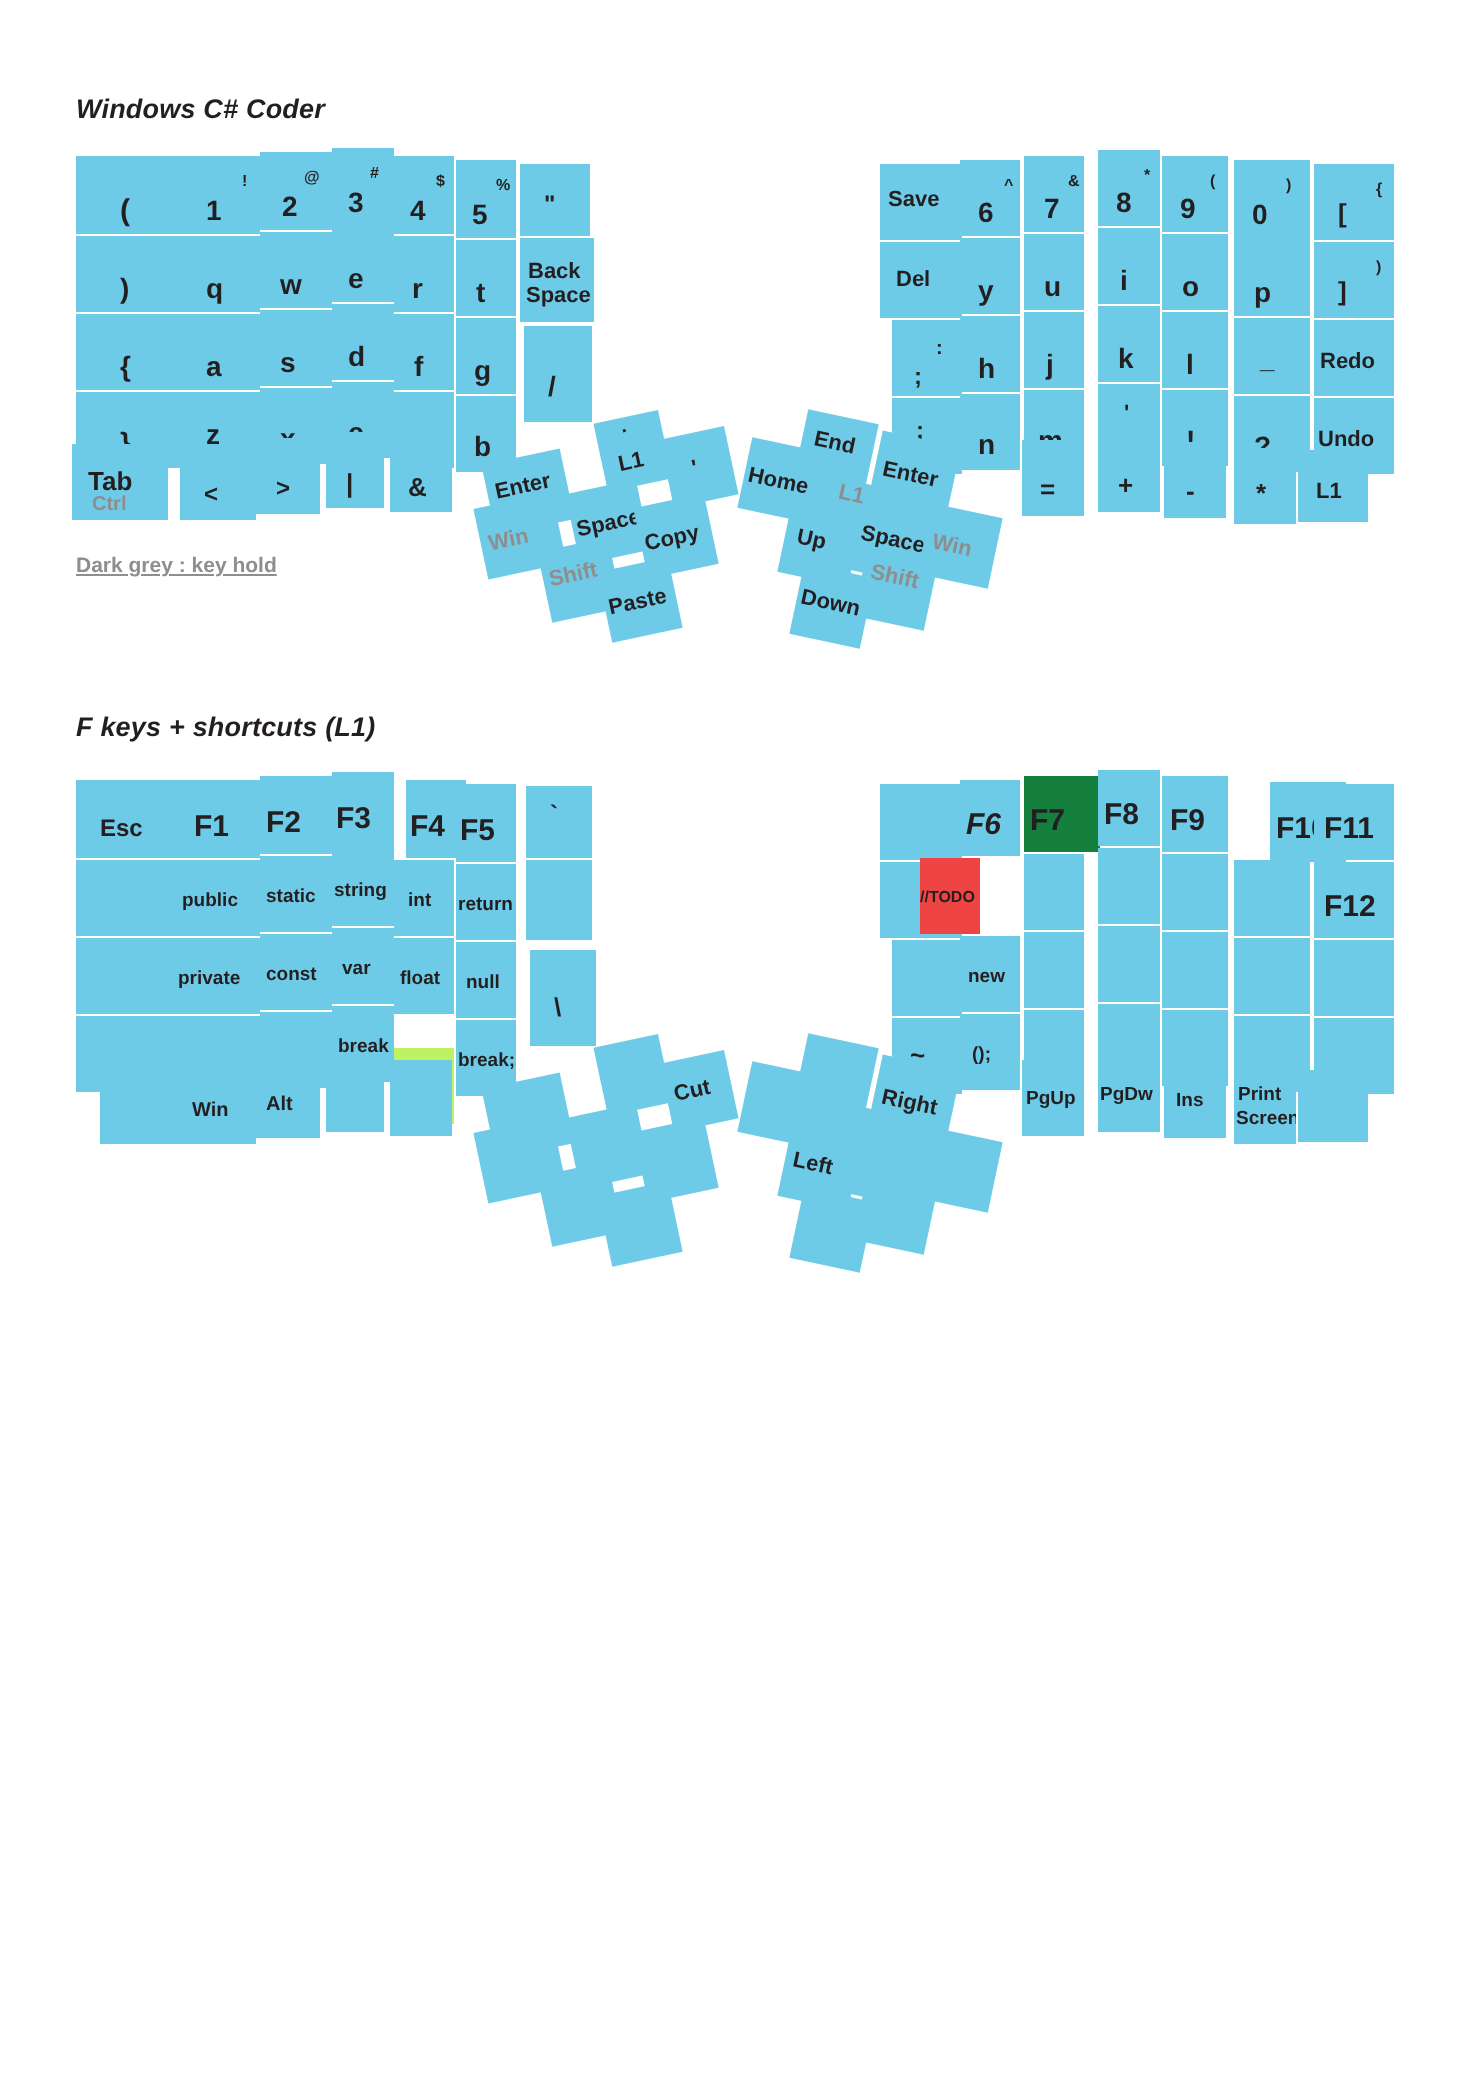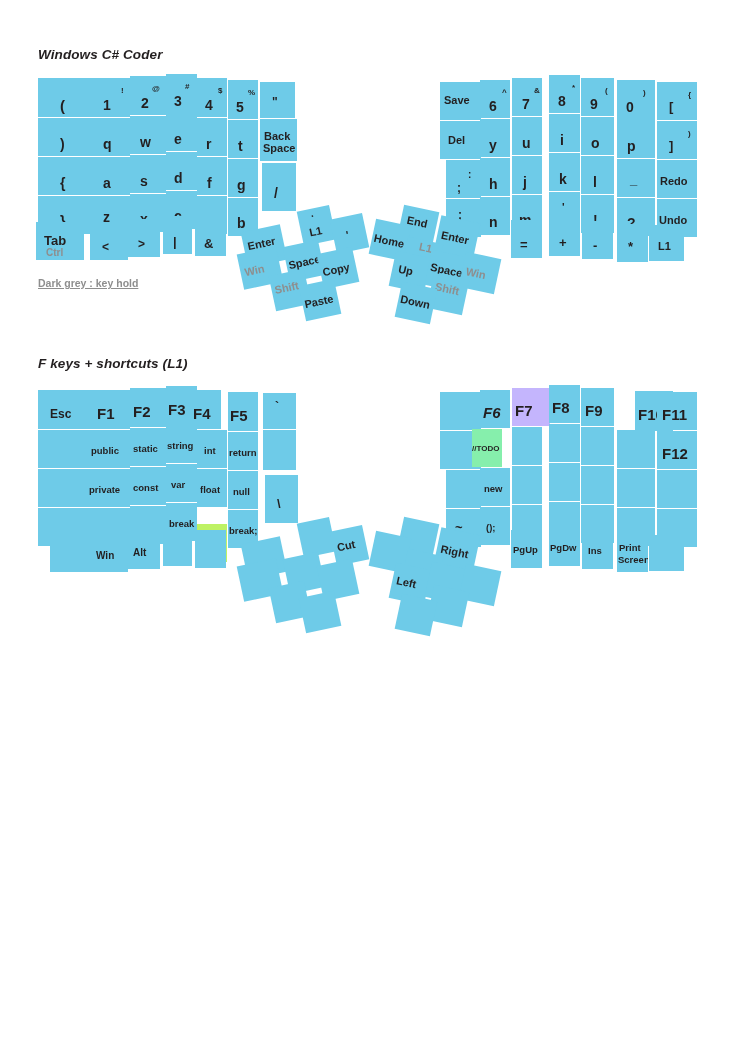--- a/index.html
+++ b/index.html
@@ -344,21 +344,21 @@
       </div>
       <div class="key" style="left: 85px; top: 390px; width: 45px; height: 39px; background: rgb(110, 203, 232);">
         <span class="lbl main" style="left: 12px; top: 16px; font-size: 15px;">F1</span>
       </div>
       <div class="key" style="left: 130px; top: 388px; width: 36px; height: 39px; background: rgb(110, 203, 232);">
         <span class="lbl main" style="left: 3px; top: 16px; font-size: 15px;">F2</span>
       </div>
       <div class="key" style="left: 166px; top: 386px; width: 31px; height: 39px; background: rgb(110, 203, 232);">
         <span class="lbl main" style="left: 2px; top: 16px; font-size: 15px;">F3</span>
       </div>
-      <div class="key" style="left: 191px; top: 390px; width: 30px; height: 39px; background: rgb(110, 203, 232);">
+      <div class="key" style="left: 203px; top: 390px; width: 30px; height: 39px; background: rgb(110, 203, 232);">
         <span class="lbl main" style="left: 2px; top: 16px; font-size: 15px;">F4</span>
       </div>
       <div class="key" style="left: 228px; top: 392px; width: 30px; height: 39px; background: rgb(110, 203, 232);">
         <span class="lbl main" style="left: 2px; top: 16px; font-size: 15px;">F5</span>
       </div>
       <div class="key" style="left: 263px; top: 393px; width: 33px; height: 36px; background: rgb(110, 203, 232);">
         <span class="lbl main" style="left: 12px; top: 8px; font-size: 12px;">`</span>
       </div>
       <div class="key" style="left: 38px; top: 430px; width: 56px; height: 38px; background: rgb(110, 203, 232);"></div>
       <div class="key" style="left: 85px; top: 430px; width: 45px; height: 38px; background: rgb(110, 203, 232);">
@@ -424,37 +424,37 @@
       <div class="key" style="left: 244px; top: 540px; width: 40px; height: 36px; background: rgb(110, 203, 232); transform: rotate(-12deg); transform-origin: 50% 50%;"></div>
       <div class="key" style="left: 286px; top: 555px; width: 36px; height: 36px; background: rgb(110, 203, 232); transform: rotate(-12deg); transform-origin: 50% 50%;"></div>
       <div class="key" style="left: 320px; top: 562px; width: 36px; height: 36px; background: rgb(110, 203, 232); transform: rotate(-12deg); transform-origin: 50% 50%;"></div>
       <div class="key" style="left: 240px; top: 562px; width: 40px; height: 36px; background: rgb(110, 203, 232); transform: rotate(-12deg); transform-origin: 50% 50%;"></div>
       <div class="key" style="left: 272px; top: 584px; width: 36px; height: 36px; background: rgb(110, 203, 232); transform: rotate(-12deg); transform-origin: 50% 50%;"></div>
       <div class="key" style="left: 302px; top: 594px; width: 36px; height: 36px; background: rgb(110, 203, 232); transform: rotate(-12deg); transform-origin: 50% 50%;"></div>
       <div class="key" style="left: 440px; top: 392px; width: 41px; height: 38px; background: rgb(110, 203, 232);"></div>
       <div class="key" style="left: 480px; top: 390px; width: 30px; height: 38px; background: rgb(110, 203, 232); font-style: italic;">
         <span class="lbl main" style="left: 3px; top: 15px; font-size: 15px;">F6</span>
       </div>
-      <div class="key" style="left: 512px; top: 388px; width: 38px; height: 38px; background: #c4b5fd;">
+      <div class="key" style="left: 512px; top: 388px; width: 38px; height: 38px; background: #15803d;">
         <span class="lbl main" style="left: 3px; top: 15px; font-size: 15px;">F7</span>
       </div>
       <div class="key" style="left: 549px; top: 385px; width: 31px; height: 38px; background: rgb(110, 203, 232);">
         <span class="lbl main" style="left: 3px; top: 15px; font-size: 15px;">F8</span>
       </div>
       <div class="key" style="left: 581px; top: 388px; width: 33px; height: 38px; background: rgb(110, 203, 232);">
         <span class="lbl main" style="left: 4px; top: 15px; font-size: 15px;">F9</span>
       </div>
       <div class="key" style="left: 617px; top: 391px; width: 38px; height: 40px; background: rgb(110, 203, 232); margin-left: 18px;">
         <span class="lbl main" style="left: 3px; top: 16px; font-size: 15px;">F10</span>
       </div>
       <div class="key" style="left: 657px; top: 392px; width: 40px; height: 38px; background: rgb(110, 203, 232);">
         <span class="lbl main" style="left: 5px; top: 15px; font-size: 15px;">F11</span>
       </div>
       <div class="key" style="left: 440px; top: 431px; width: 41px; height: 38px; background: rgb(110, 203, 232);"></div>
-      <div class="key" style="left: 472px; top: 429px; width: 30px; height: 38px; background: #86efac;">
+      <div class="key" style="left: 460px; top: 429px; width: 30px; height: 38px; background: #ef4444;">
         <span class="lbl main" style="left: 0px; top: 16px; font-size: 8px;">//TODO</span>
       </div>
       <div class="key" style="left: 512px; top: 427px; width: 30px; height: 38px; background: rgb(110, 203, 232);"></div>
       <div class="key" style="left: 549px; top: 424px; width: 31px; height: 38px; background: rgb(110, 203, 232);"></div>
       <div class="key" style="left: 581px; top: 427px; width: 33px; height: 38px; background: rgb(110, 203, 232);"></div>
       <div class="key" style="left: 617px; top: 430px; width: 38px; height: 38px; background: rgb(110, 203, 232);"></div>
       <div class="key" style="left: 657px; top: 431px; width: 40px; height: 38px; background: rgb(110, 203, 232);">
         <span class="lbl main" style="left: 5px; top: 15px; font-size: 15px;">F12</span>
       </div>
       <div class="key" style="left: 446px; top: 470px; width: 35px; height: 38px; background: rgb(110, 203, 232);"></div>

